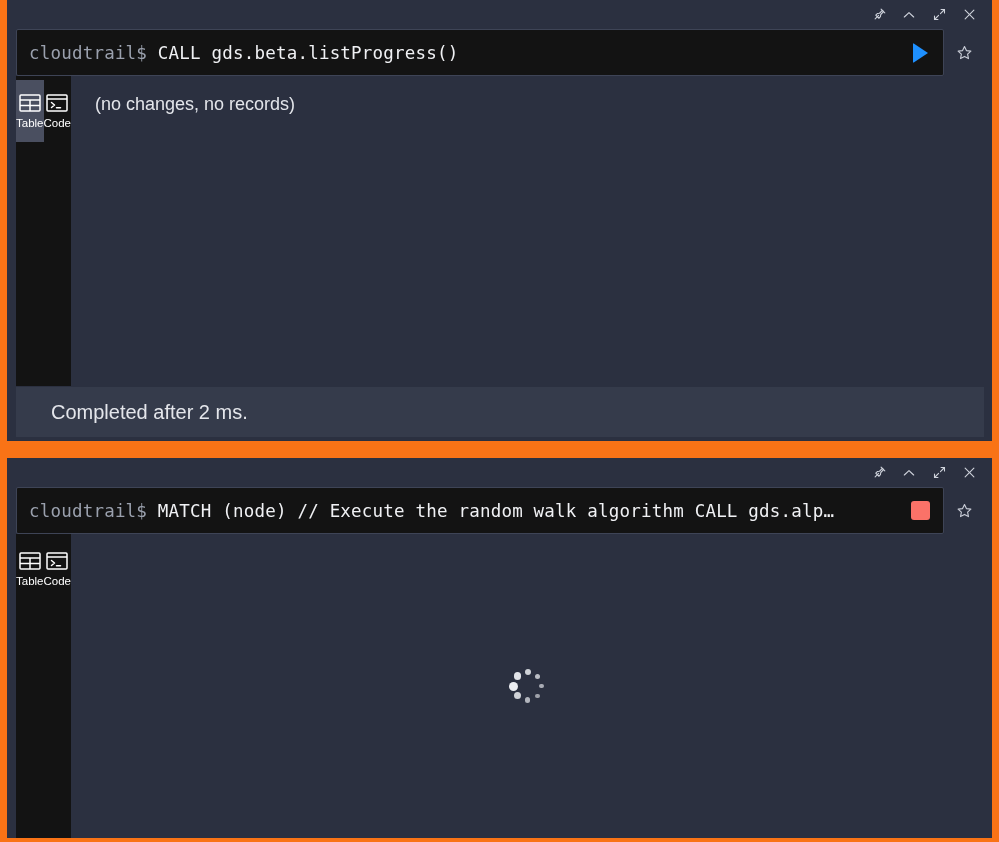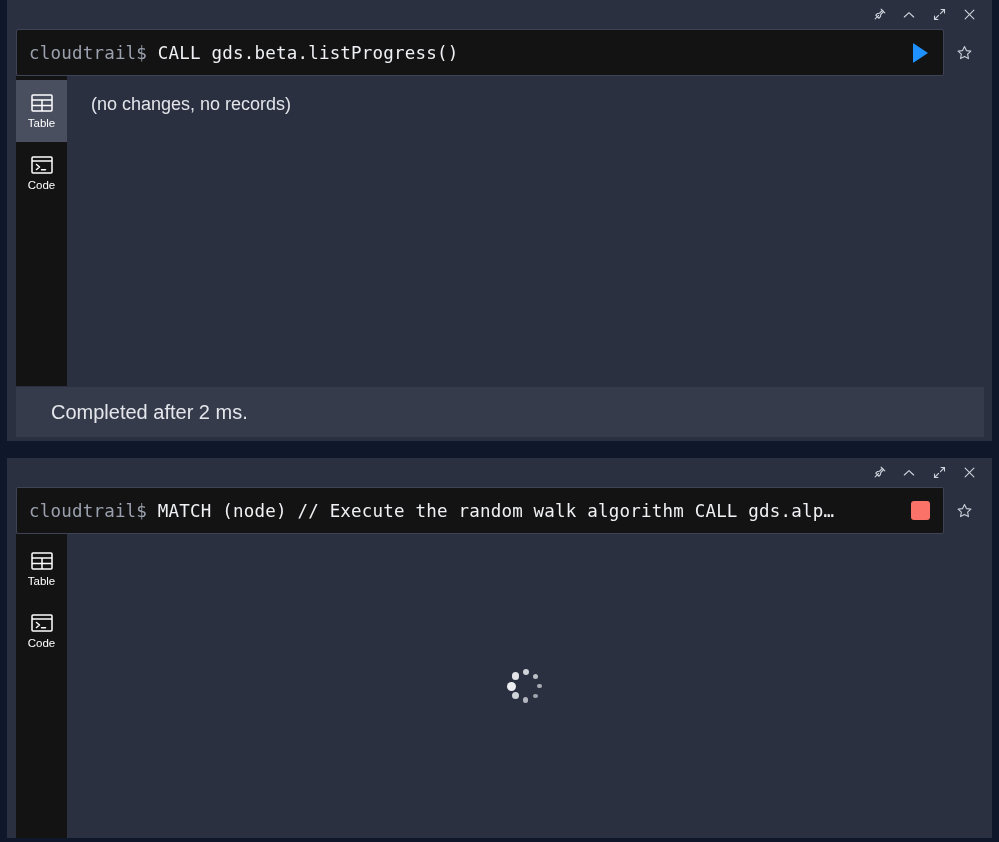--- a/index.html
+++ b/index.html
@@ -9,21 +9,21 @@
     width: 999px;
     height: 842px;
     overflow: hidden;
     font-family: "Liberation Sans", sans-serif;
   }
 
   #app {
     width: 999px;
     height: 842px;
     position: relative;
-    background: #0f172a;
+    background: #f97316;
     display: flex;
     flex-direction: column;
   }
 
   
   .frame {
     background: #2b3040;
     margin: 0 7px;
     box-sizing: border-box;
     display: flex;
@@ -127,21 +127,21 @@
   .panel-body {
     flex: 1 1 auto;
     display: flex;
     min-height: 0;
     margin: 0 8px 0 9px;
   }
   .sidebar {
     flex: 0 0 51px;
     background: #131313;
     display: flex;
-    flex-direction: column;
+    flex-direction: row;
     padding-top: 4px;
     box-sizing: border-box;
   }
   .side-tab {
     height: 62px;
     display: flex;
     flex-direction: column;
     align-items: center;
     justify-content: center;
     cursor: pointer;

